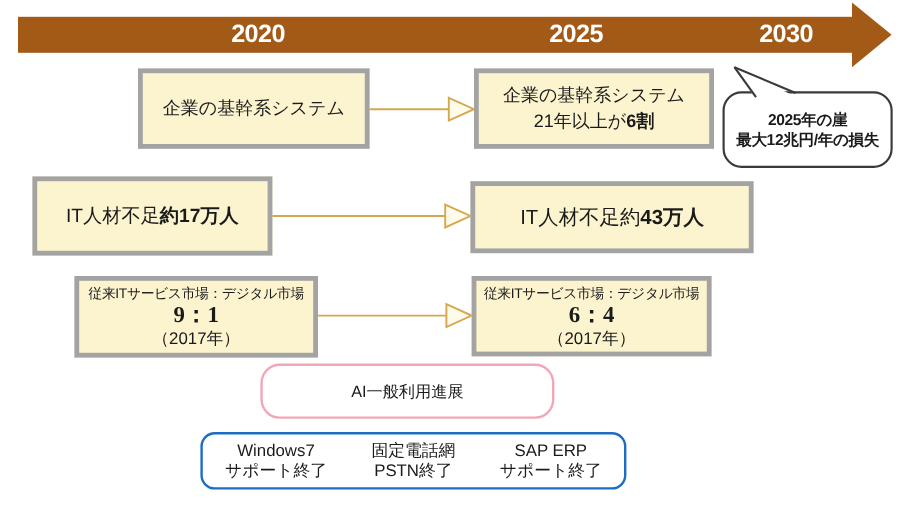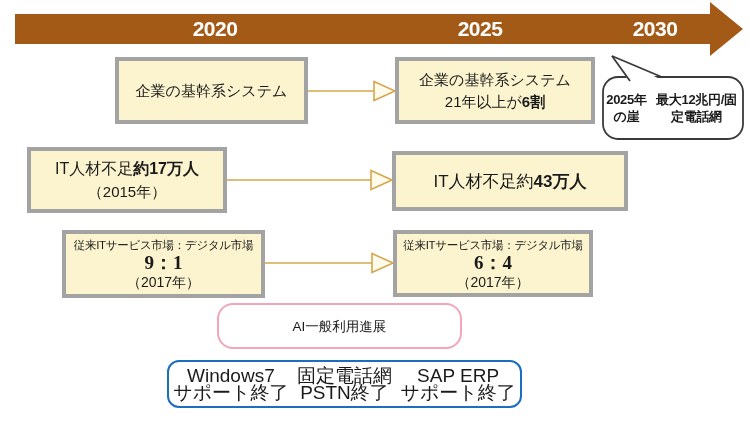--- a/index.html
+++ b/index.html
@@ -25,33 +25,33 @@
   .mkt-right{left:393px;top:230px;width:200px;height:67px;}
   .mkt-title{font-size:11.5px;line-height:16px;letter-spacing:-0.3px;}
   .mkt-ratio{font-size:19px;font-weight:bold;line-height:20px;font-family:Liberation Serif, serif;}
   .mkt-note{font-size:14px;line-height:18px;}
   .b{font-weight:bold;}
   
   .connector{position:absolute;}
   
   .bubble-svg{position:absolute;left:595px;top:50px;}
   .bubble-text{position:absolute;left:603px;top:77px;width:140px;height:62px;
-    display:flex;flex-direction:row;justify-content:center;align-items:center;
+    display:flex;flex-direction:column;justify-content:center;align-items:center;
     font-weight:bold;font-size:13px;line-height:17px;text-align:center;letter-spacing:-0.3px;}
   
   .tech-box{position:absolute;left:217px;top:303px;width:245px;height:46px;box-sizing:border-box;
     background:#ffffff;border:2px solid #F2A6B8;border-radius:16px;
     display:flex;flex-direction:column;justify-content:center;align-items:center;
     font-size:13.5px;line-height:19px;}
   .tech-line1 span{margin:0 10px;}
   
   .eol-box{position:absolute;left:167px;top:360px;width:355px;height:48px;box-sizing:border-box;
     background:#ffffff;border:2.5px solid #1B6EC2;border-radius:12px;
     display:flex;flex-direction:row;justify-content:space-around;align-items:center;}
-  .eol-col{text-align:center;font-size:19px;line-height:17px;}
+  .eol-col{text-align:center;font-size:14px;line-height:17px;}
 </style>
 </head>
 <body>
 
 <div id="stage">
 
   <div class="banner-body"></div>
   <div class="banner-head"></div>
   <div class="year year-2020">2020</div>
   <div class="year year-2025">2025</div>
@@ -70,26 +70,25 @@
   </div>
 
   <svg class="bubble-svg" width="155" height="95" viewBox="0 0 155 95">
     <rect x="8" y="27" width="140" height="62" rx="15" ry="15" fill="#ffffff" stroke="#3A3A3A" stroke-width="1.8"></rect>
     <polygon points="17,6 36,34 69,31" fill="#ffffff" stroke="none"></polygon>
     <line x1="17" y1="6" x2="35" y2="31" stroke="#3A3A3A" stroke-width="1.8"></line>
     <line x1="17" y1="6" x2="68" y2="27.5" stroke="#3A3A3A" stroke-width="1.8"></line>
   </svg>
   <div class="bubble-text">
     <div>2025年の崖</div>
-    <div>最大12兆円/固定電話網</div>
+    <div>最大12兆円/年の損失</div>
   </div>
 
   <div class="ybox tal-left">
     <div><span>IT人材不足</span><span class="b">約17万人</span></div>
-    <div style="font-size:15px;">（2015年）</div>
   </div>
   <svg class="connector" style="left:225px;top:167px;" width="169" height="26" viewBox="0 0 169 26">
     <line x1="2" y1="13" x2="146" y2="13" stroke="#D5A74F" stroke-width="1.6"></line>
     <polygon points="146,3.5 167,13 146,22.5" fill="#FFFBEA" stroke="#D5A74F" stroke-width="1.6"></polygon>
   </svg>
   <div class="ybox tal-right">
     <div><span>IT人材不足約</span><span class="b">43万人</span></div>
   </div>
 
   <div class="ybox mkt-left">

